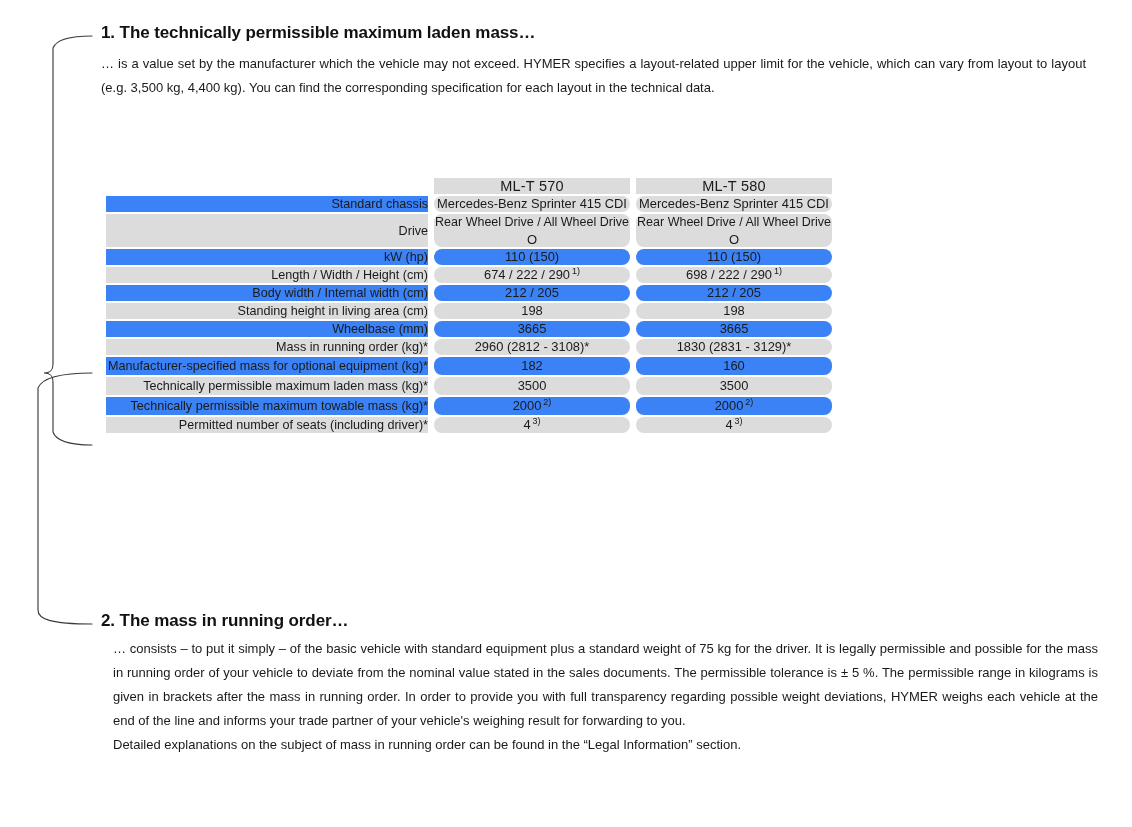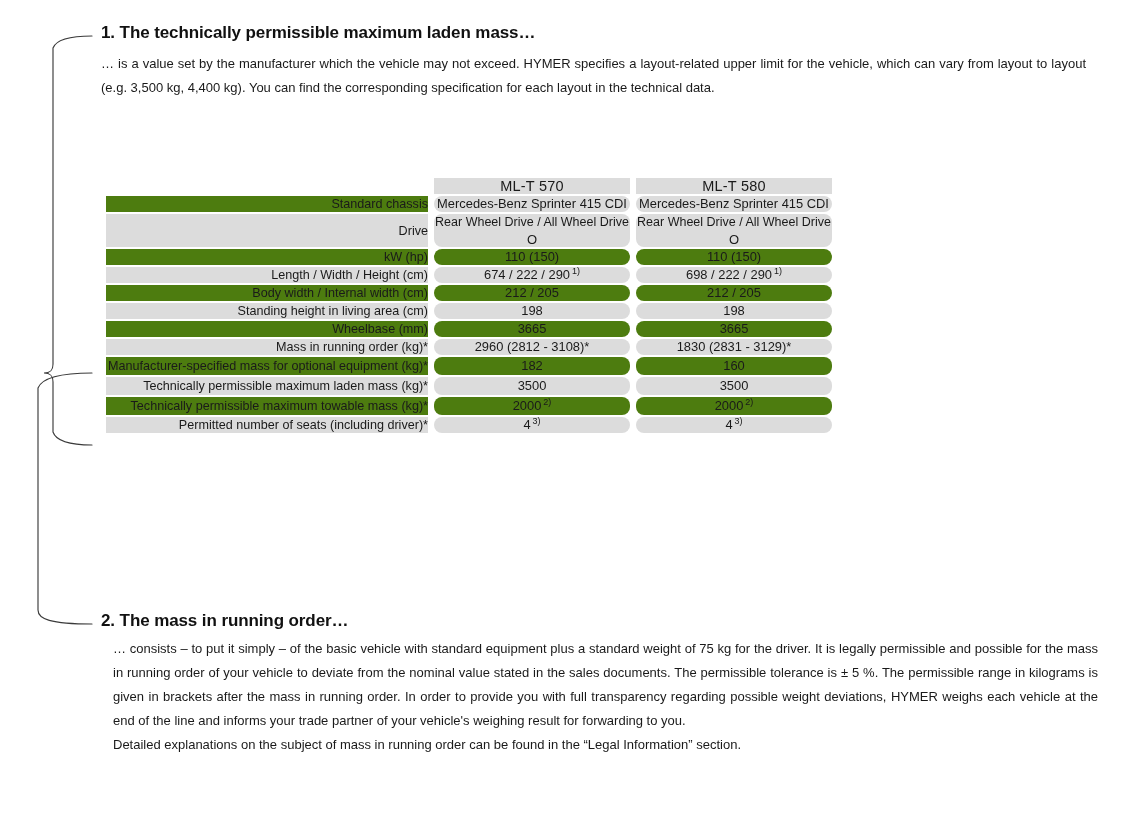--- a/index.html
+++ b/index.html
@@ -96,21 +96,21 @@
     font-weight: bold;
     color: #1a1a1a;
     padding: 3px 4px;
     line-height: 16px;
     white-space: nowrap;
     border-radius: 8px;
   }
   .val.wrapok { white-space: normal; }
 
   .shade { background: #dcdcdc; }
-  .plain { background: #4d7c0f; }
+  .plain { background: #3b82f6; }
 
   .hdr-val {
     text-align: center;
     font-size: 14.5px;
     font-weight: normal;
     color: #1a1a1a;
     padding: 6px 4px;
     background: #dcdcdc;
     letter-spacing: 0.2px;
   }

